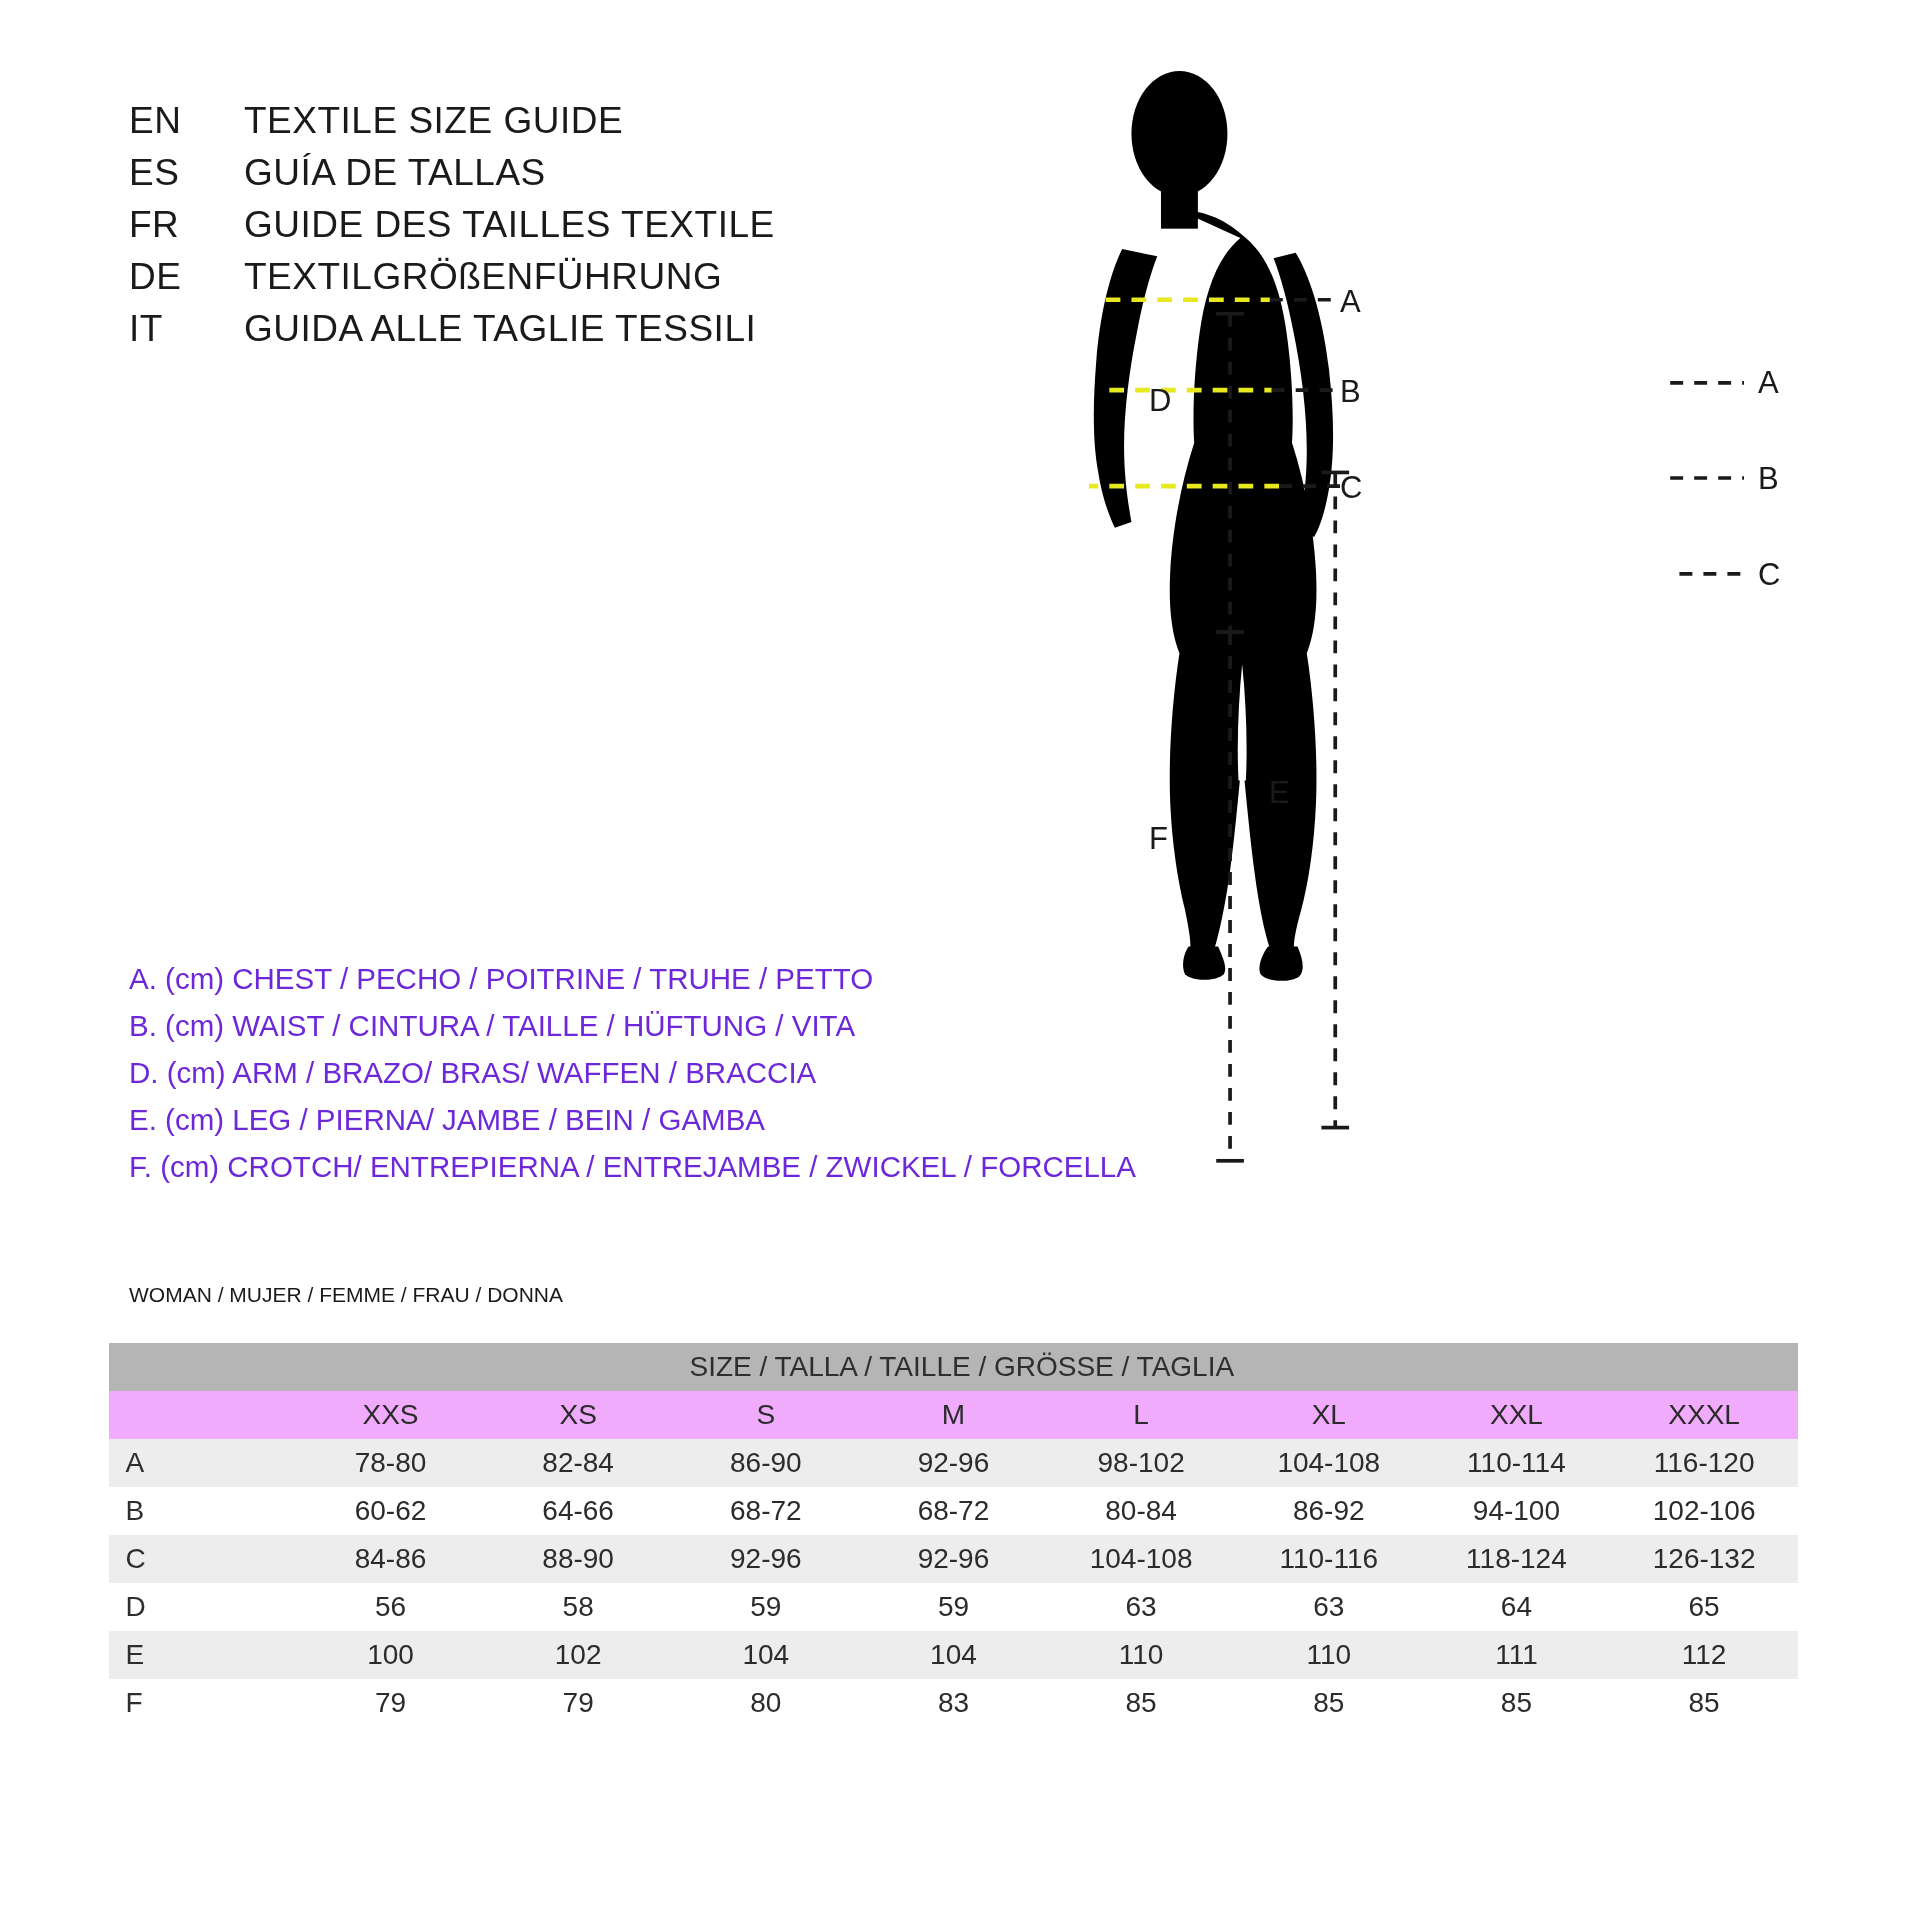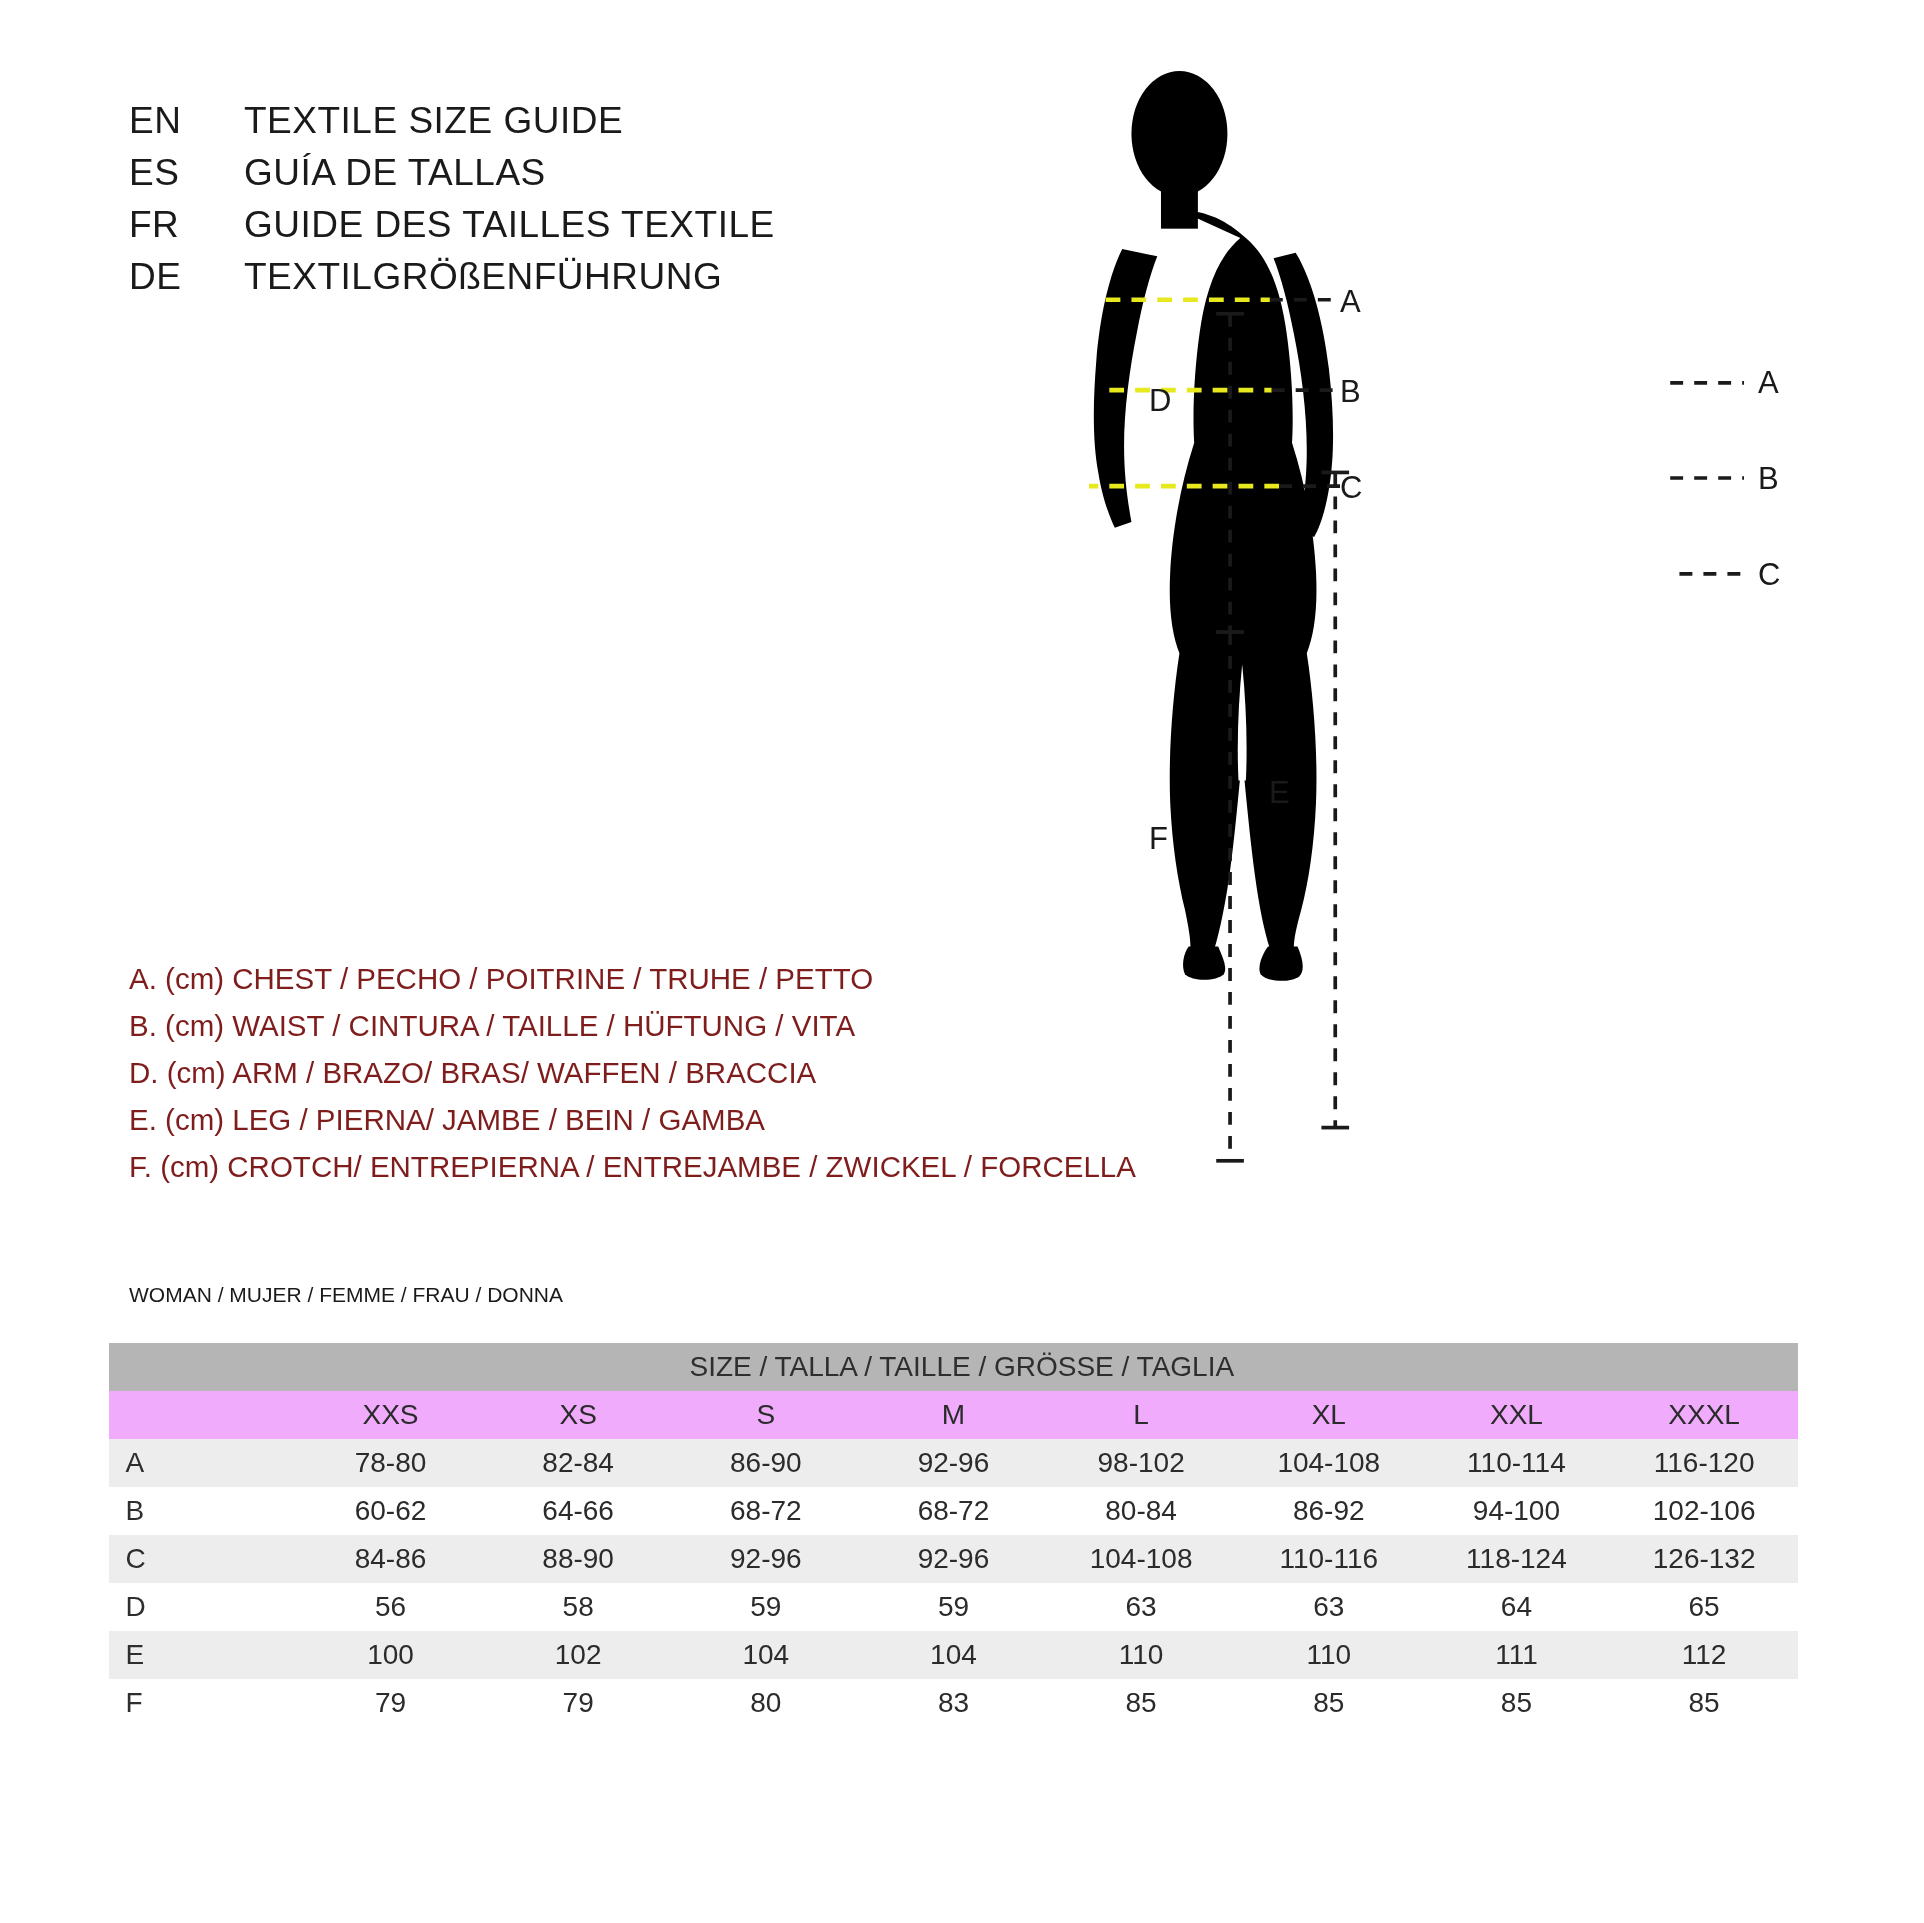--- a/index.html
+++ b/index.html
@@ -44,21 +44,21 @@
   
   .legend-block {
     position: absolute;
     left: 129px;
     top: 955px;
     width: 1089px;
   }
   .legend-row {
     font-size: 29.5px;
     line-height: 47px;
-    color: #7f1d1d;
+    color: #6d28d9;
     white-space: nowrap;
   }
 
   
   .gender-caption {
     position: absolute;
     left: 129px;
     top: 1283px;
     font-size: 21px;
     color: #1a1a1a;
@@ -138,20 +138,24 @@
     <span class="title-lang">ES</span>
     <span class="title-text">GUÍA DE TALLAS</span>
   </div>
   <div class="title-row">
     <span class="title-lang">FR</span>
     <span class="title-text">GUIDE DES TAILLES TEXTILE</span>
   </div>
   <div class="title-row">
     <span class="title-lang">DE</span>
     <span class="title-text">TEXTILGRÖßENFÜHRUNG</span>
+  </div>
+  <div class="title-row">
+    <span class="title-lang">IT</span>
+    <span class="title-text">GUIDA ALLE TAGLIE TESSILI</span>
   </div>
 </div>
 
 <div class="figure-area">
   <svg class="figure-svg" width="729" height="1200" viewBox="0 0 790 1300">
 
     <g>
 
       <ellipse cx="98" cy="85" rx="52" ry="68" fill="#000000"></ellipse>
 

